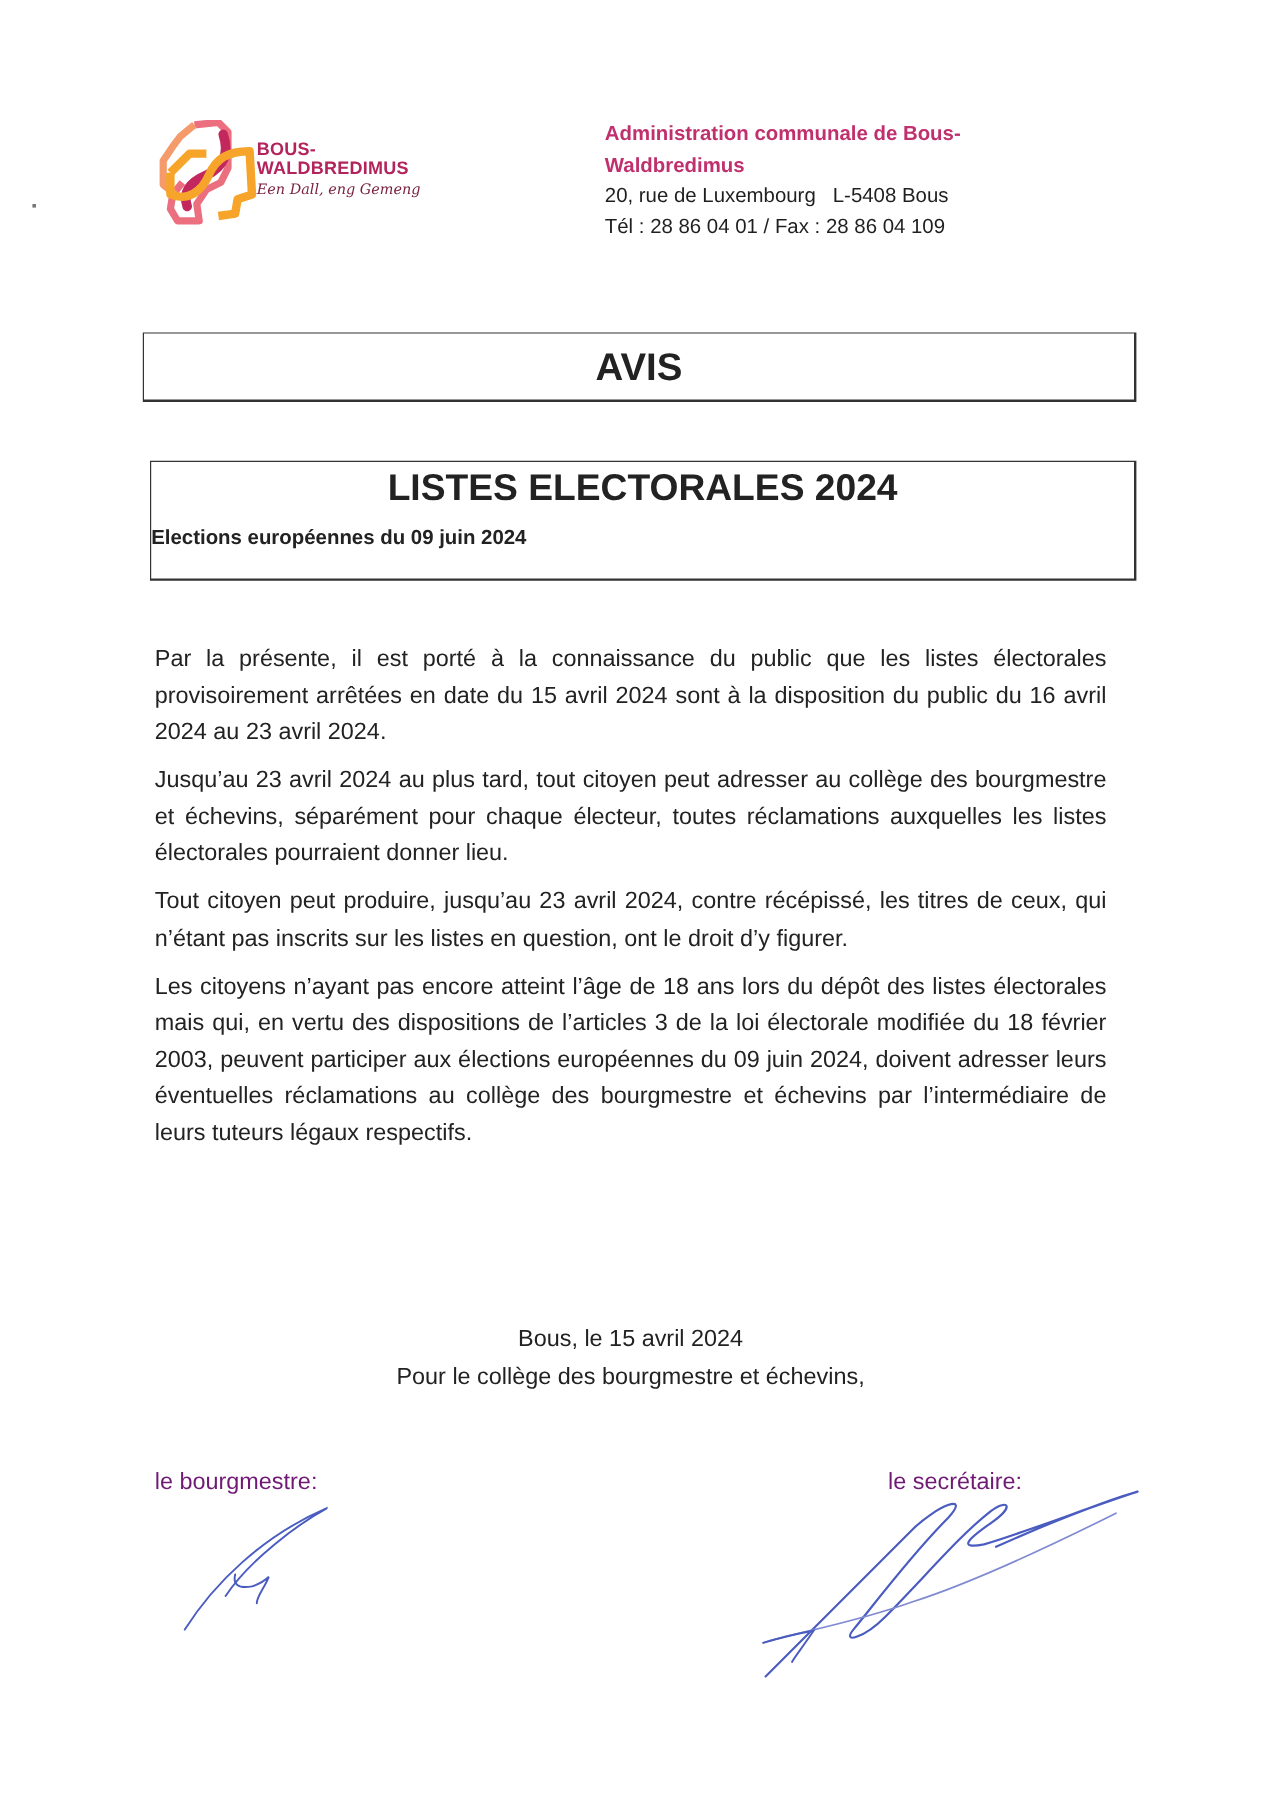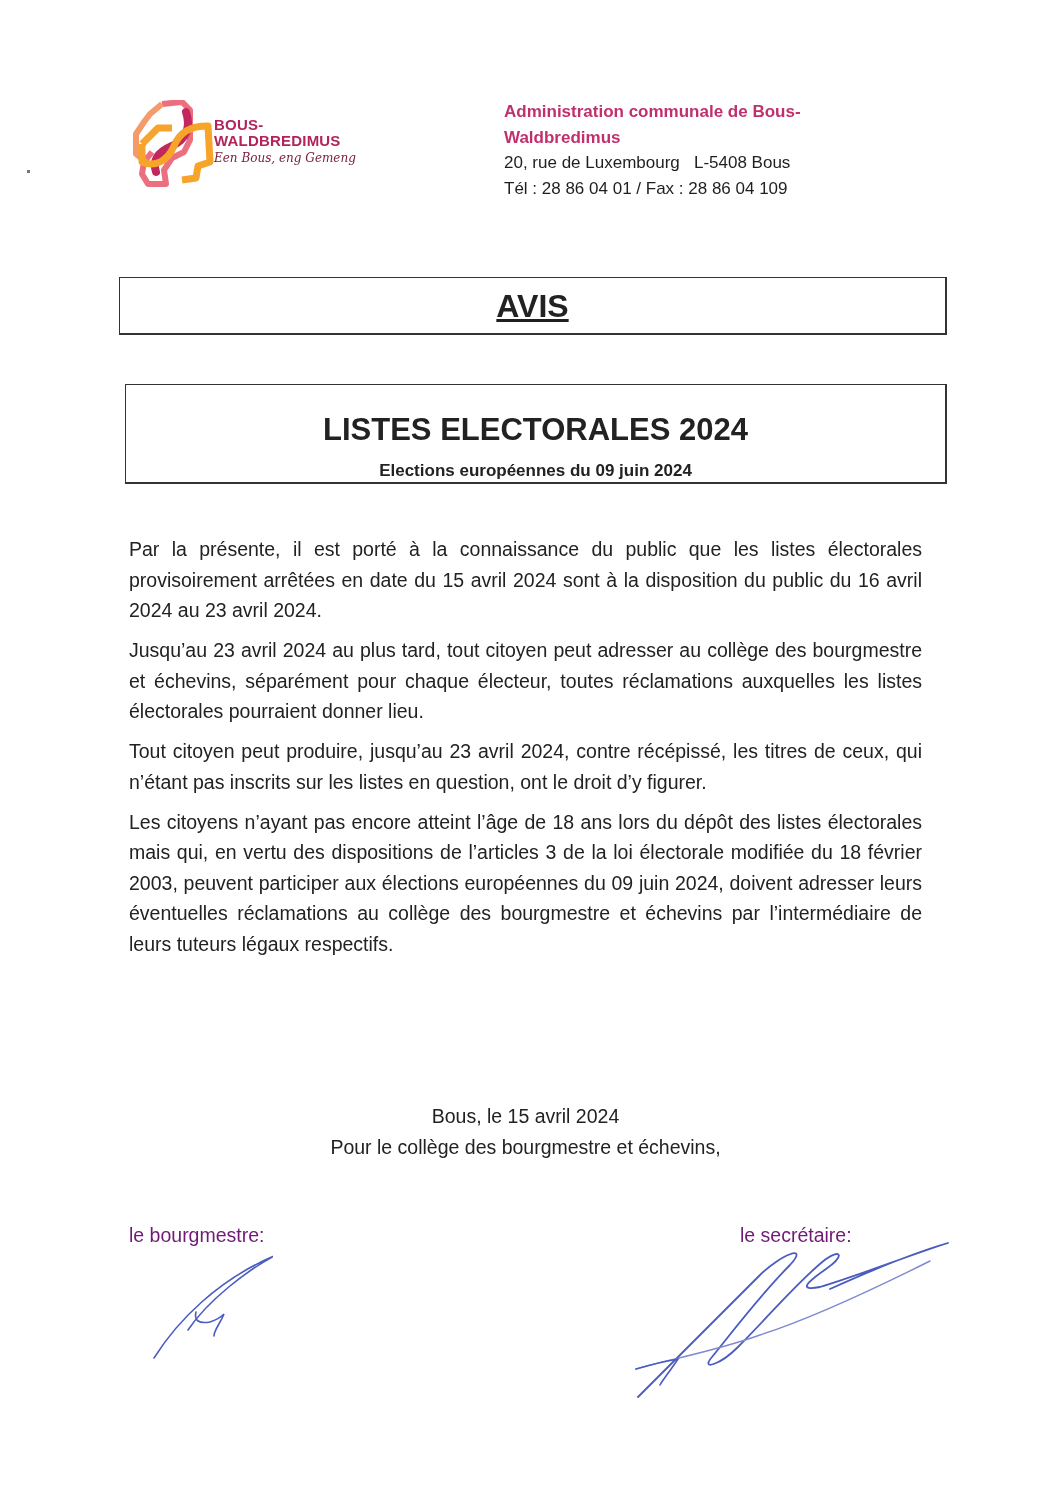--- a/index.html
+++ b/index.html
@@ -13,25 +13,25 @@
   .logo-name { color: #b3245c; font-weight: bold; font-size: 15px; line-height: 16px; letter-spacing: 0.2px; }
   .logo-tag { color: #7a2140; font-family: "DejaVu Serif", serif; font-style: italic; font-size: 12px; line-height: 14px; margin-top: 2px; }
 
   
   .addr { left: 504px; top: 99px; font-size: 17px; line-height: 25.5px; }
   .addr .org { color: #c0306e; font-weight: bold; }
   .addr .line { color: #1f1f1f; }
 
   
   .box { border: 1.5px solid #333; border-right-width: 2.5px; border-bottom-width: 2.5px; box-sizing: border-box; }
-  #avis-box { left: 119px; top: 277px; width: 828px; height: 58px; text-decoration: underline; }
+  #avis-box { left: 119px; top: 277px; width: 828px; height: 58px; }
   #avis-title { width: 100%; text-align: center; font-weight: bold; font-size: 32px; line-height: 56px; color: #222; }
   #listes-box { left: 125px; top: 384px; width: 822px; height: 100px; }
-  #listes-title { width: 100%; text-align: center; font-weight: bold; font-size: 31px; margin-top: 27px; line-height: 36px; color: #222; }
-  #listes-sub { width: 100%; text-align: center; font-weight: bold; font-size: 17px; margin-top: 12px; line-height: 22px; color: #222; }
+  #listes-title { width: 100%; text-align: center; font-weight: bold; font-size: 31px; margin-top: 4px; line-height: 36px; color: #222; }
+  #listes-sub { width: 100%; text-align: left; font-weight: bold; font-size: 17px; margin-top: 12px; line-height: 22px; color: #222; }
 
   
   .body-text { left: 129px; top: 534px; width: 793px; font-size: 19.5px; line-height: 30.5px; text-align: justify; color: #222; }
   .body-text p { margin: 0 0 9.5px 0; }
 
   
   .closing { left: 129px; top: 1101px; width: 793px; text-align: center; font-size: 19.5px; line-height: 31px; color: #222; }
   .sig-label { font-size: 19.5px; color: #701a75; }
   #sig-left-label { left: 129px; top: 1224px; }
   #sig-right-label { left: 740px; top: 1224px; }
@@ -45,21 +45,21 @@
 <svg id="logo" class="abs" viewBox="0 0 82 88">
   <path d="M30 4 L50 2 L58 10 L58 40 L52 52 L40 58 L32 70 L34 84 L16 84 L10 74 L12 62 L20 52" fill="none" stroke="#ec6f80" stroke-width="6" stroke-linejoin="round"></path>
   <path d="M30 4 L18 14 L12 22 L4 34 L4 54 L14 62" fill="none" stroke="#f59a6a" stroke-width="6" stroke-linejoin="round"></path>
   <path d="M54 12 C60 30 52 40 40 46 C26 52 20 60 24 72" fill="none" stroke="#c2285e" stroke-width="8" stroke-linecap="round"></path>
   <path d="M10 44 L10 62 C24 68 36 60 42 46 C48 32 58 26 76 26 L78 62 L66 66 L64 78 L50 80" fill="none" stroke="#f7a42a" stroke-width="7" stroke-linejoin="round"></path>
   <path d="M10 44 L26 28 L40 28" fill="none" stroke="#f7a42a" stroke-width="7" stroke-linejoin="round"></path>
 </svg>
 <div class="abs logo-text">
   <div class="logo-name">BOUS-</div>
   <div class="logo-name">WALDBREDIMUS</div>
-  <div class="logo-tag">Een Bous, eng Gemeng</div>
+  <div class="logo-tag">Een Dall, eng Gemeng</div>
 </div>
 
 <div class="abs addr">
   <div class="org">Administration communale de Bous-</div>
   <div class="org">Waldbredimus</div>
   <div class="line" style="white-space:pre;">20, rue de Luxembourg   L-5408 Bous</div>
   <div class="line">Tél : 28 86 04 01 / Fax : 28 86 04 109</div>
 </div>
 
 <div id="scan-dot" class="abs"></div>

